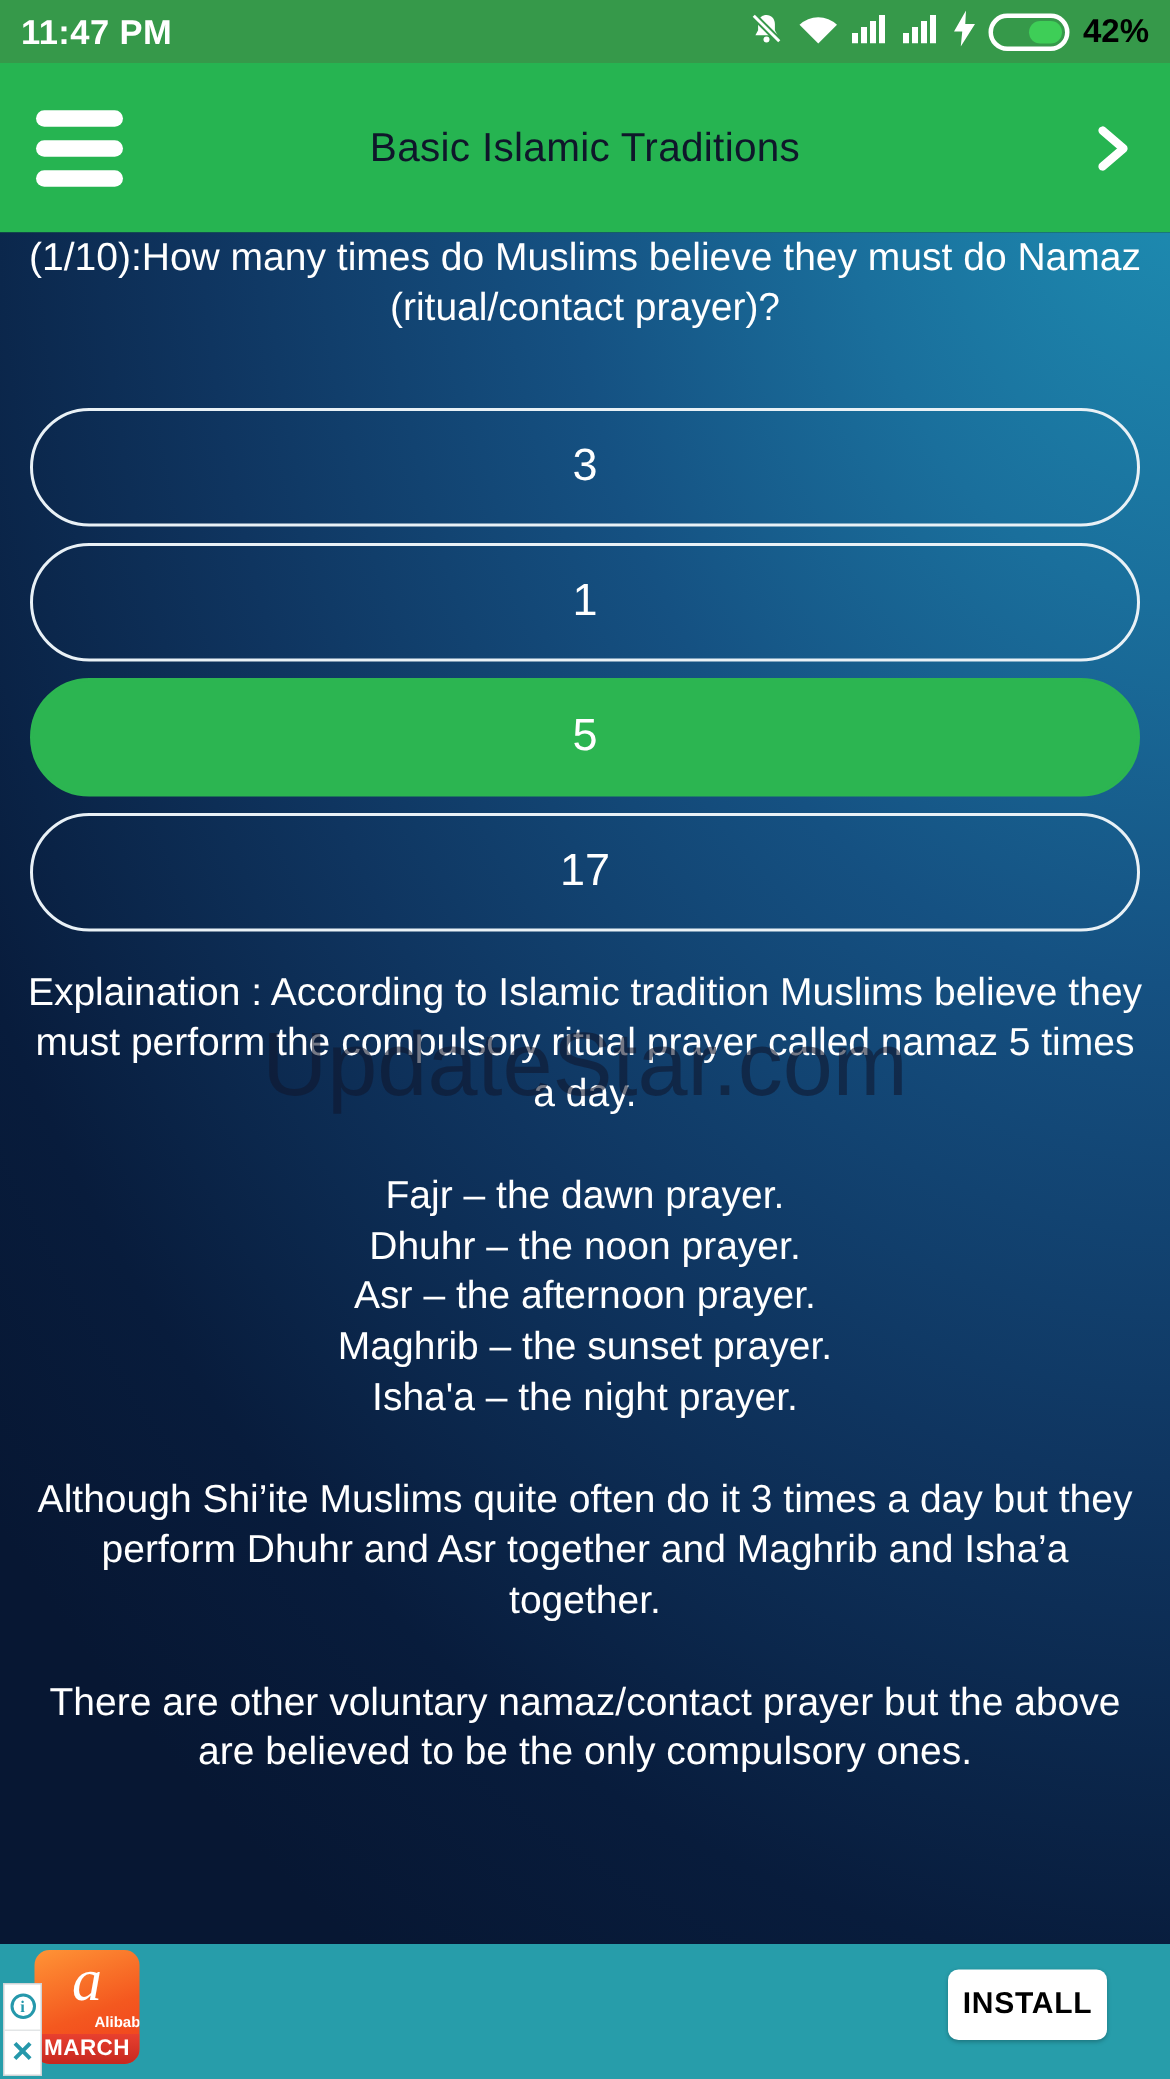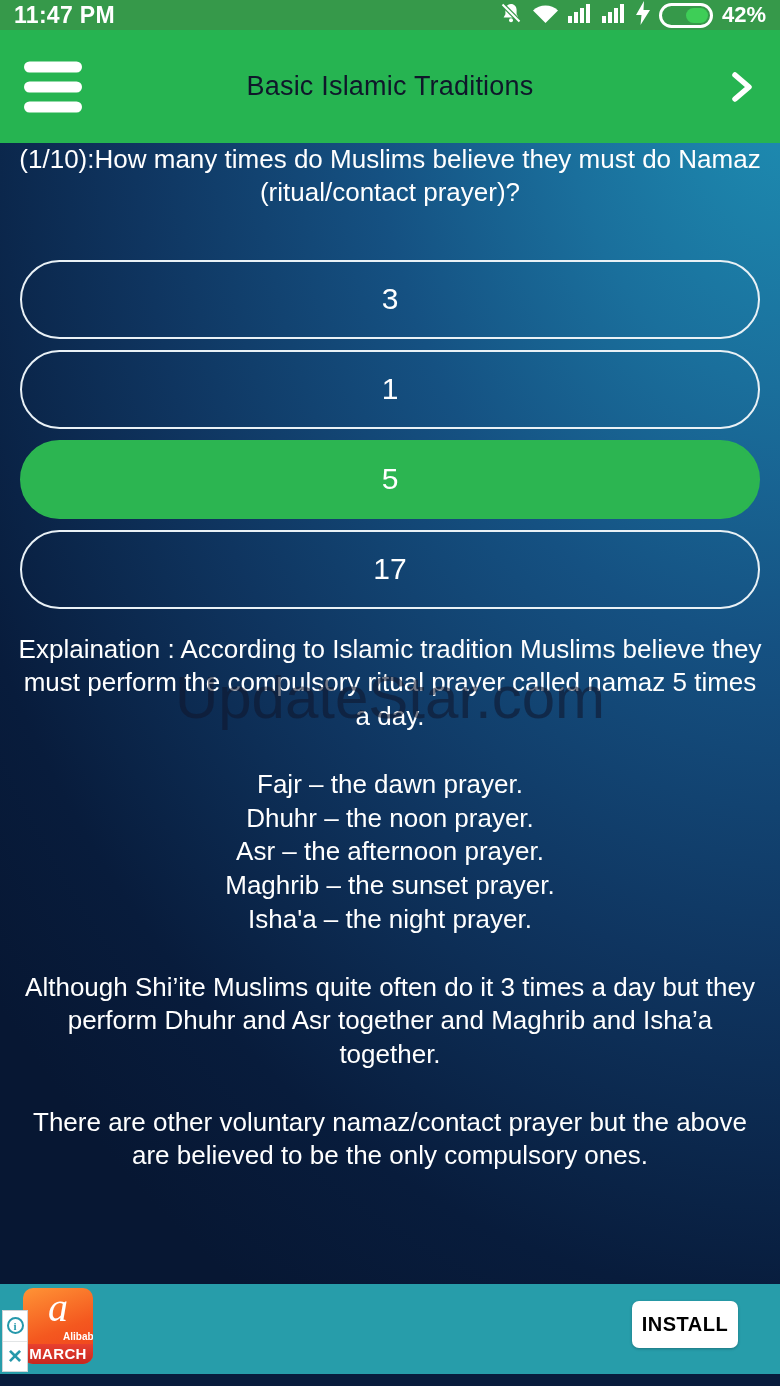--- a/index.html
+++ b/index.html
@@ -1,26 +1,26 @@
 <!DOCTYPE html>
 <html><head>
 <meta charset="utf-8">
 <style>
   * { margin:0; padding:0; box-sizing:border-box; }
   html,body { background:#000; }
   body { font-family:"Liberation Sans","DejaVu Sans",sans-serif; }
   .app { position:relative; width:780px; height:1386px; margin:0 auto; overflow:hidden; background:#081c3c; }
 
   
-  .status-bar { height:30px; background:#36994a; display:flex; align-items:center; justify-content:space-between; padding:0 14px; }
+  .status-bar { height:42px; background:#36994a; display:flex; align-items:center; justify-content:space-between; padding:0 14px; }
   .status-time { color:#fff; font-size:23px; font-weight:bold; letter-spacing:.3px; }
   .status-icons { display:flex; align-items:center; gap:9px; }
   .battery { position:relative; width:54px; height:25px; border:3px solid #fff; border-radius:13px; }
   .battery .fill { position:absolute; top:2px; bottom:2px; right:2px; width:45%; background:#3ece57; border-radius:8px; }
-  .batt-pct { color:#ffffff; font-size:22px; font-weight:bold; }
+  .batt-pct { color:#000000; font-size:22px; font-weight:bold; }
 
   
   .header { position:relative; height:113px; background:#26b451; display:flex; align-items:center; }
   .hamburger { position:absolute; left:20px; top:50%; transform:translateY(-50%); background:none; border:none; cursor:pointer; display:flex; flex-direction:column; gap:9px; padding:4px; }
   .hamburger span { display:block; width:58px; height:11px; background:#fff; border-radius:6px; }
   .header-title { width:100%; text-align:center; color:#0f172a; font-size:27px; font-weight:400; letter-spacing:.2px; }
   .next-btn { position:absolute; right:24px; top:50%; transform:translateY(-50%); background:none; border:none; cursor:pointer; line-height:0; }
 
   
   .content { position:relative; height:1141px;

